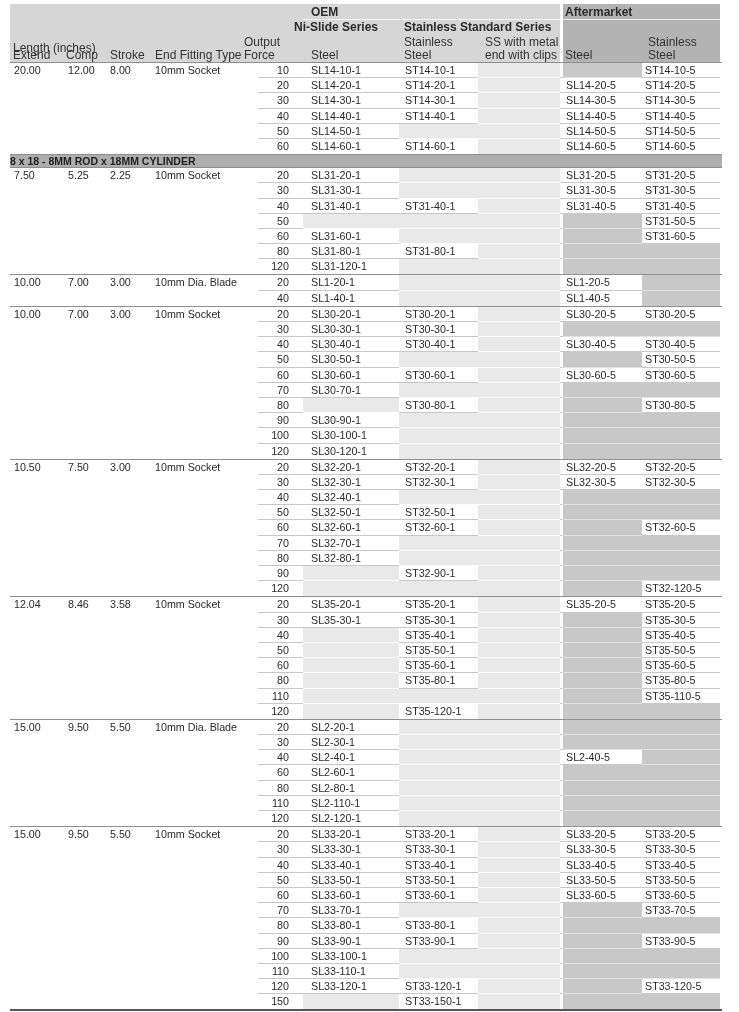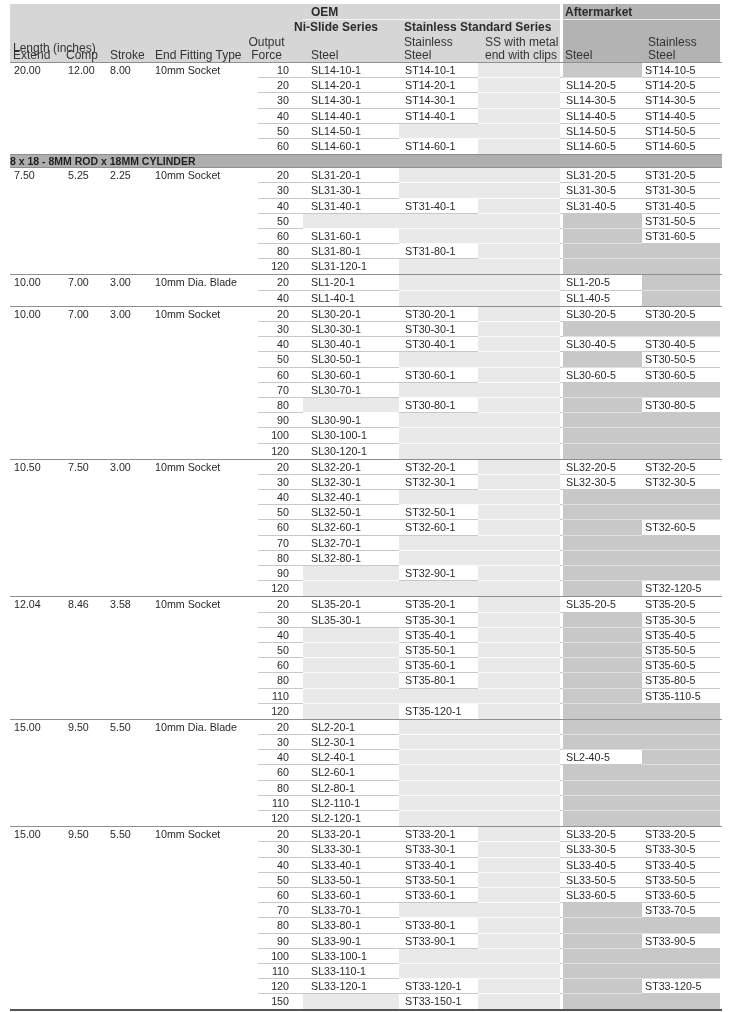--- a/index.html
+++ b/index.html
@@ -47,21 +47,21 @@
     <div class="hl b" style="left:301px;top:2px;">OEM</div>
     <div class="hl b" style="left:555px;top:2px;">Aftermarket</div>
     <div class="hl b" style="left:284px;top:17px;">Ni-Slide Series</div>
     <div class="hl b" style="left:394px;top:17px;">Stainless Standard Series</div>
 
     <div class="hl" style="left:3px;top:31px;margin-top:7px;">Length (inches)</div>
     <div class="hl bot" style="left:3px;">Extend</div>
     <div class="hl bot" style="left:56px;">Comp</div>
     <div class="hl bot" style="left:100px;">Stroke</div>
     <div class="hl bot" style="left:145px;">End Fitting Type</div>
-    <div class="hl two wrap" style="left:234px;width:45px;text-align:center;">Output Force</div>
+    <div class="hl two wrap" style="left:234px;width:45px;text-align:left;">Output Force</div>
     <div class="hl bot" style="left:301px;">Steel</div>
     <div class="hl two wrap" style="left:394px;width:62px;">Stainless Steel</div>
     <div class="hl two wrap" style="left:475px;width:80px;">SS with metal end with clips</div>
     <div class="hl bot" style="left:555px;">Steel</div>
     <div class="hl two wrap" style="left:638px;width:62px;">Stainless Steel</div>
   </div>
 
   <div id="tbody">
       <div class="sec">
         <div class="row">

